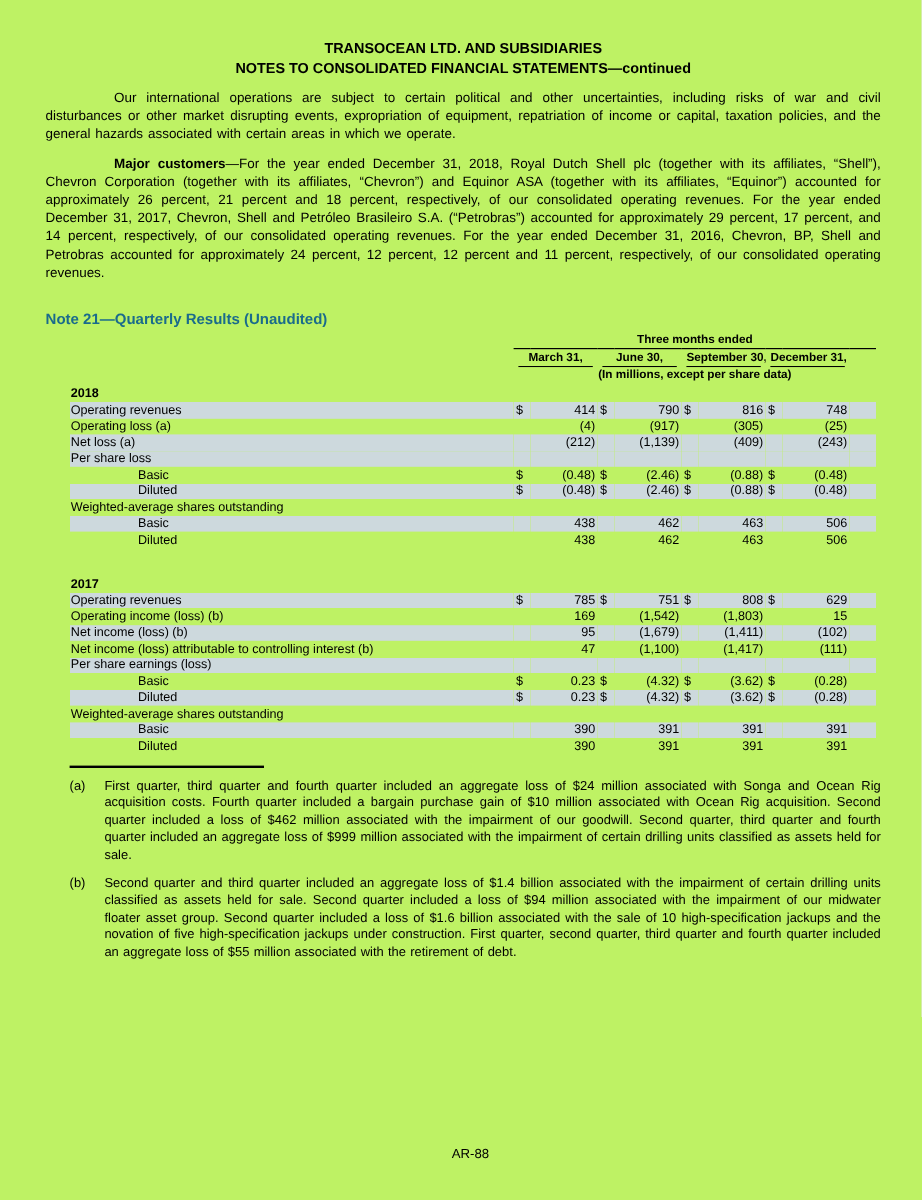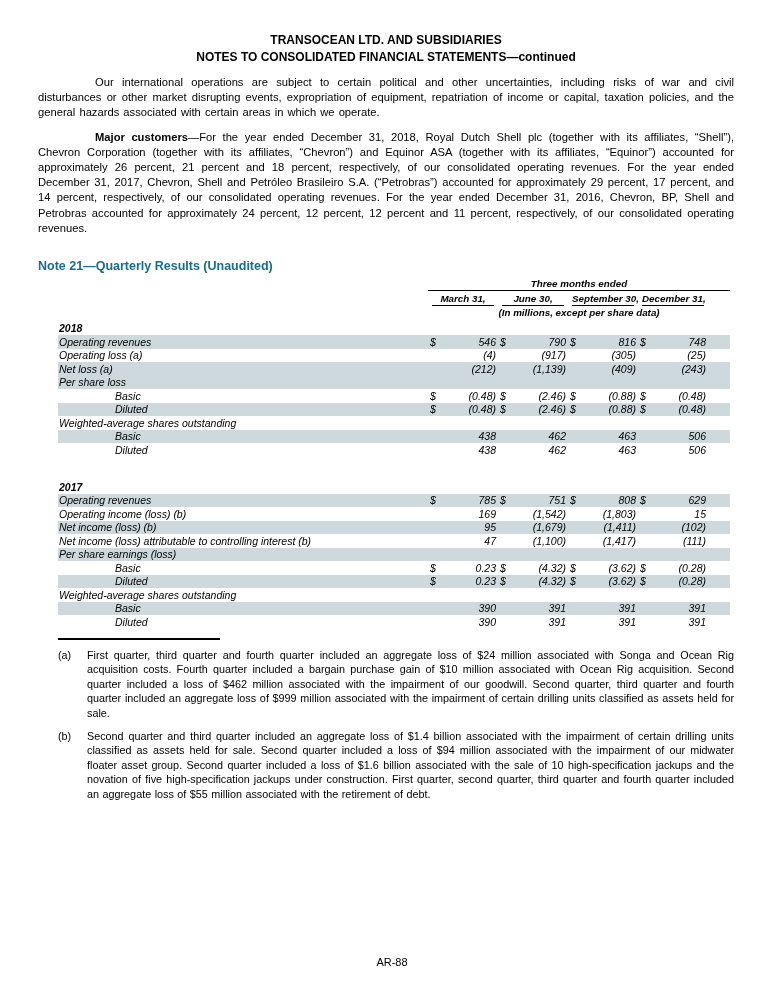--- a/index.html
+++ b/index.html
@@ -1,19 +1,19 @@
 <!DOCTYPE html>
 <html><head>
 <meta charset="utf-8">
 <style>
   * { margin: 0; padding: 0; box-sizing: border-box; }
   html, body { background: #e8e8e8; }
   .page {
     width: 768px; height: 1000px; margin: 0 auto; position: relative;
-    background: #ffffff; color: #000;
+    background: #bef264; color: #000;
     font-family: "Liberation Sans", sans-serif;
     overflow: hidden;
   }
   .content { padding: 32px 34px 0 38px; }
 
   .doc-header { text-align: center; font-weight: bold; font-size: 12px; line-height: 17px; }
 
   p.body {
     font-size: 11.2px; line-height: 15.2px; text-align: justify;
     text-indent: 57px; margin-top: 9px; word-spacing: 1px;
@@ -21,21 +21,20 @@
   p.body b { font-weight: bold; }
 
   .note-title {
     margin-top: 23px; font-size: 12.5px; font-weight: bold; color: #1a6b8c;
   }
 
   table.qtable {
     border-collapse: collapse; table-layout: fixed;
     width: 672px; margin: 5px 0 0 20px;
     font-size: 10.5px;
-    font-style: italic;
   }
   table.qtable td, table.qtable th { vertical-align: bottom; overflow: hidden; white-space: nowrap; }
   col.c-lbl { width: 370px; }
   col.c-usd { width: 14px; }
   col.c-val { width: 56px; }
   col.c-pad { width: 22px; }
 
   tr.hdr th { font-weight: bold; font-size: 9.8px; text-align: center; }
   th.spanner { border-bottom: 1px solid #000; padding-bottom: 1px; }
   .colhead { border-bottom: 1px solid #000; margin: 0 4px; padding: 2px 0 1px 0; font-weight: bold; }
@@ -116,21 +115,21 @@
           <th class="units" colspan="9">(In millions, except per share data)</th>
         </tr>
       </thead>
       <tbody>
           <tr class="year">
             <td class="lbl" colspan="10">2018</td>
           </tr>
           <tr class="data shaded">
             <td class="lbl">Operating revenues</td>
             <td class="usd">$</td>
-            <td class="val">546</td>
+            <td class="val">414</td>
             <td class="usd">$</td>
             <td class="val">790</td>
             <td class="usd">$</td>
             <td class="val">816</td>
             <td class="usd">$</td>
             <td class="val">748</td>
             <td class="pad"></td>
           </tr>
           <tr class="data">
             <td class="lbl">Operating loss (a)</td>

